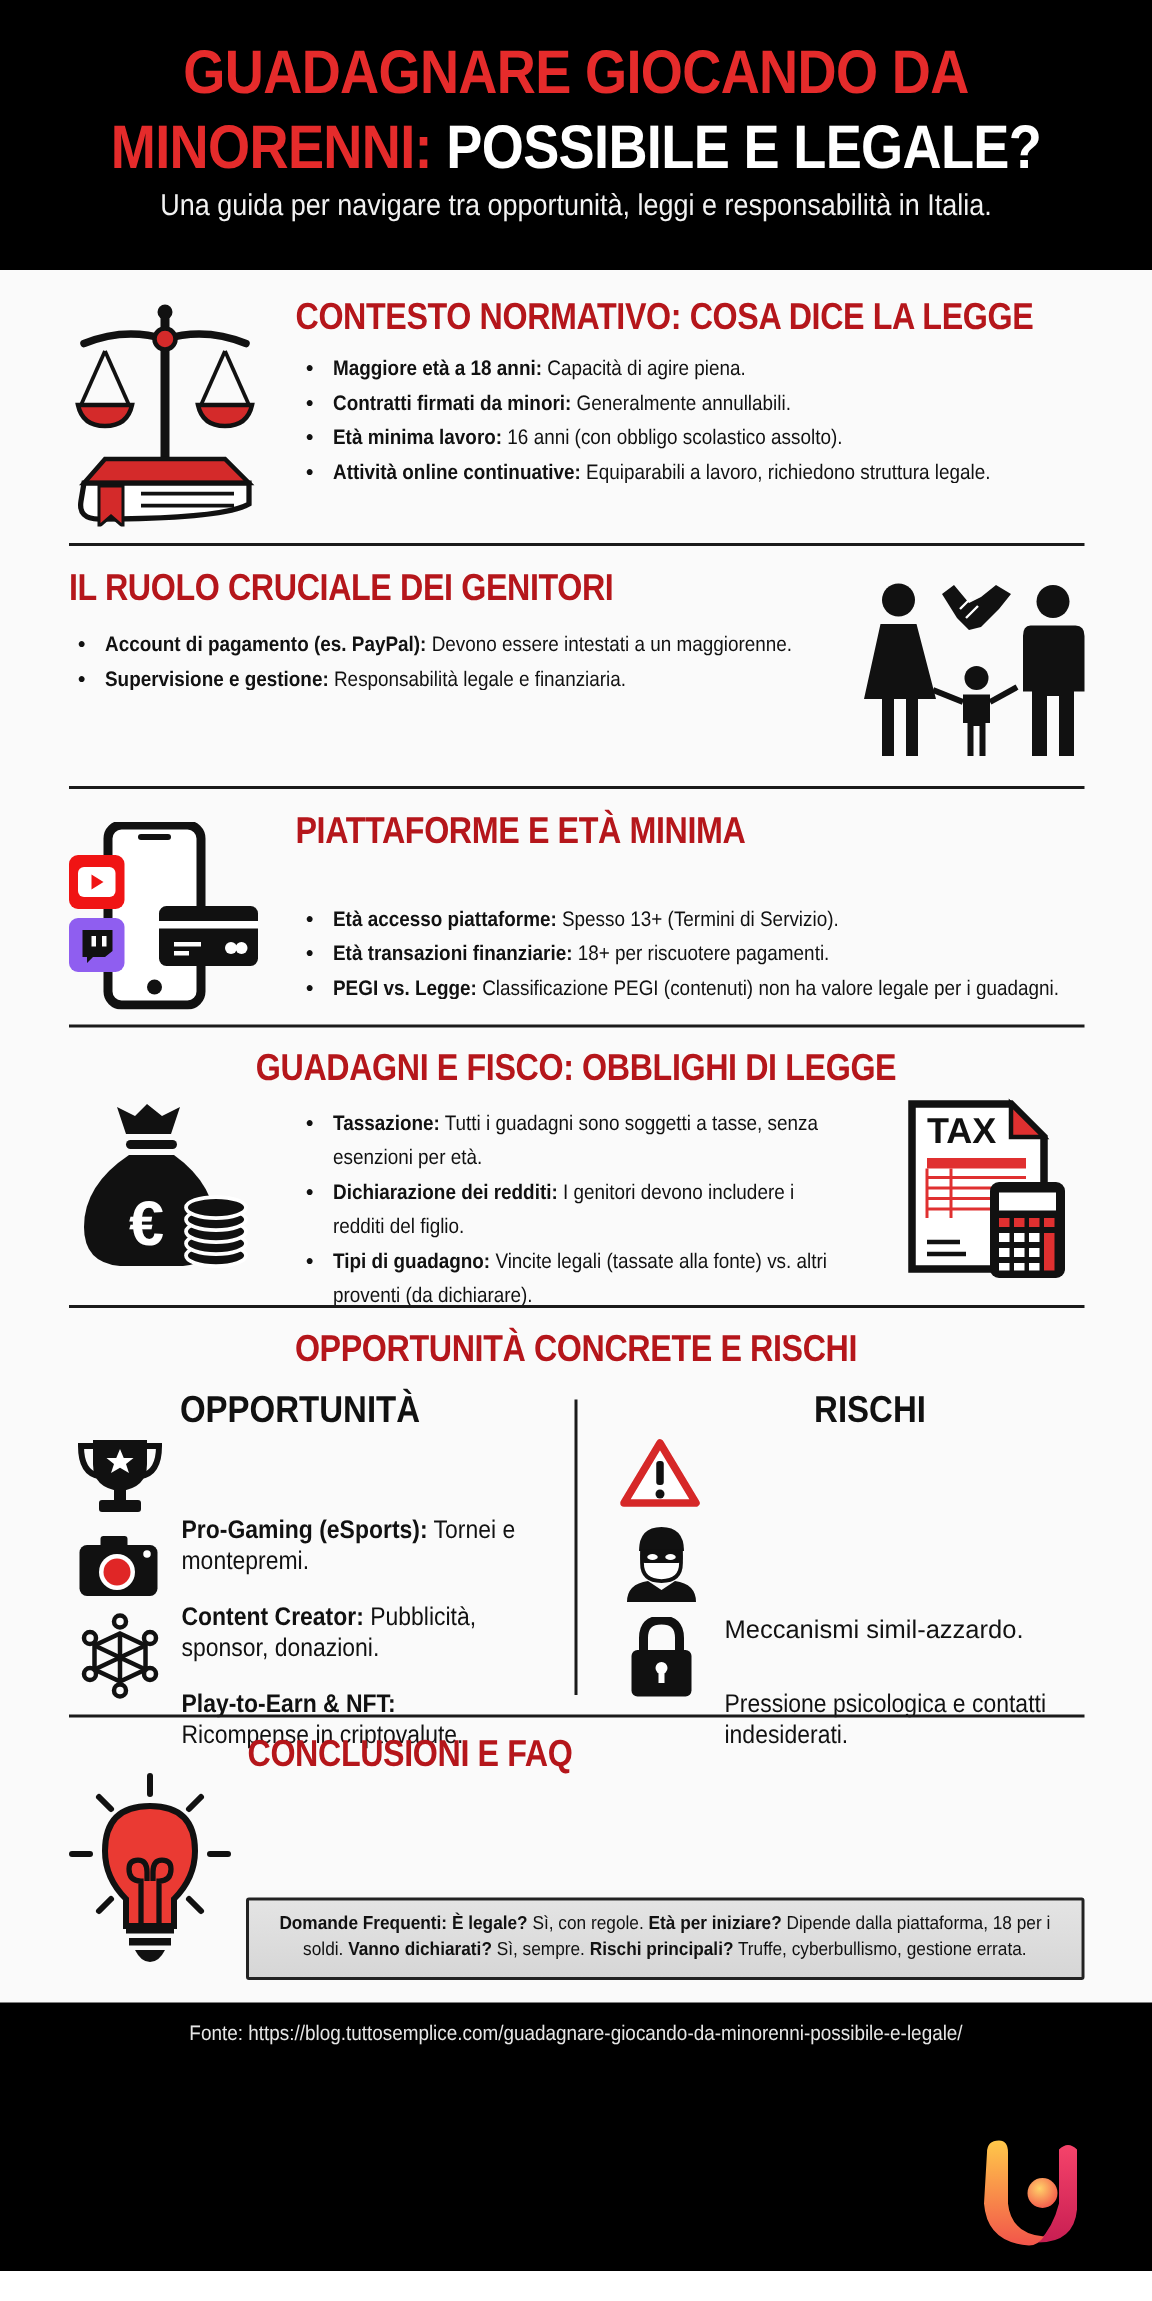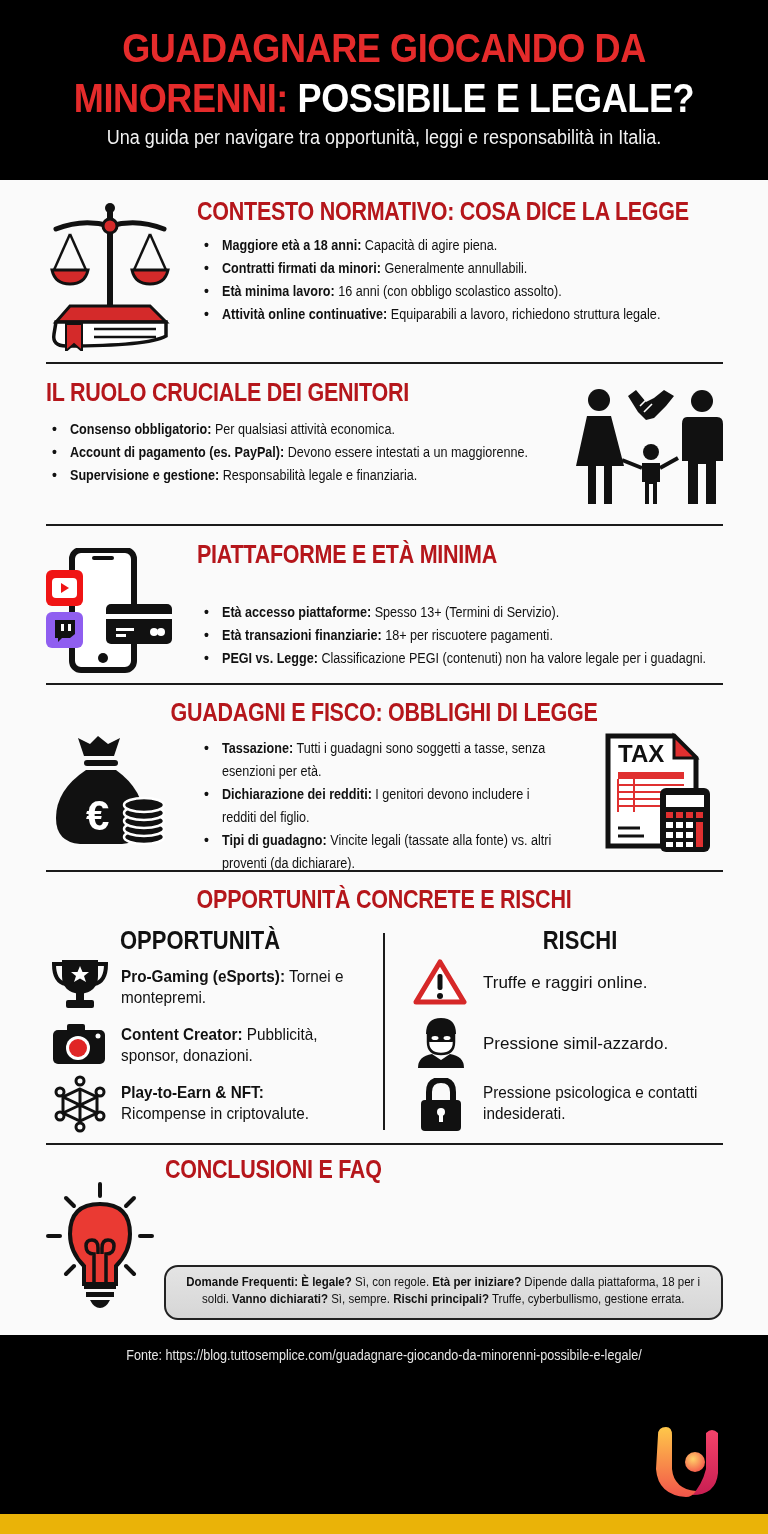--- a/index.html
+++ b/index.html
@@ -1,18 +1,18 @@
 <!DOCTYPE html>
 <html><head>
 <meta charset="utf-8">
 <style>
   * { box-sizing: border-box; margin: 0; padding: 0; }
   html, body { width: 768px; background: #000; }
   body { font-family: "Liberation Sans", "DejaVu Sans", sans-serif; color: #111; }
-  .page { width: 768px; height: 1534px; position: relative; overflow: hidden; background: #eab308; }
+  .page { width: 768px; height: 1534px; position: relative; overflow: hidden; background: #ffffff; }
 
   
   .header { position: absolute; left: 0; top: 0; width: 768px; height: 180px; background: #000; text-align: center; }
   .title { position: absolute; left: 0; width: 768px; font-weight: bold; font-size: 41px; letter-spacing: -0.5px; line-height: 48px; transform: scaleX(0.88); transform-origin: center; }
   .title.l1 { top: 24px; color: #e52b2b; }
   .title.l2 { top: 74px; }
   .title .red { color: #e52b2b; }
   .title .white { color: #ffffff; }
   .subtitle { position: absolute; left: 0; top: 126px; width: 768px; color: #f2f2f2; font-size: 20px; transform: scaleX(0.9); transform-origin: center; }
 
@@ -28,25 +28,25 @@
   ul.bullets li { position: relative; padding-left: 22px; font-size: 14px; line-height: 23px; color: #111; }
   ul.bullets li::before { content: "•"; position: absolute; left: 4px; top: 0; font-weight: bold; }
   .inner { display: inline-block; transform: scaleX(0.9); transform-origin: left center; width: 111%; }
   b { font-weight: bold; }
 
   .icon { position: absolute; }
 
   
   .col-head { position: absolute; font-weight: bold; font-size: 25px; color: #111; transform: scaleX(0.88); transform-origin: center; text-align: center; }
   .vline { position: absolute; left: 383px; top: 933px; width: 2px; height: 197px; background: #1a1a1a; }
-  .item-text { position: absolute; font-size: 17px; line-height: 21px; color: #111; }
+  .item-text { position: absolute; font-size: 17px; line-height: 21px; color: #111; margin-top: 43px; }
   .item-text .inner { width: 112%; }
 
   
-  .faq { position: absolute; left: 164px; top: 1265px; width: 559px; height: 55px; border: 2px solid #222; border-radius: 14px; background: linear-gradient(#e4e4e4, #d6d6d6); font-size: 12.5px; line-height: 17px; text-align: center; padding: 7px 6px; color: #111; }
+  .faq { position: absolute; left: 164px; top: 1265px; width: 559px; height: 55px; border: 2px solid #222; border-radius: 2px; background: linear-gradient(#e4e4e4, #d6d6d6); font-size: 12.5px; line-height: 17px; text-align: center; padding: 7px 6px; color: #111; }
   .faq .inner { transform: scaleX(0.92); transform-origin: center; width: 108%; margin-left: -4%; }
 
   
   .footer { position: absolute; left: 0; top: 1335px; width: 768px; height: 179px; background: #000; }
   .source { position: absolute; left: 0; top: 12px; width: 768px; text-align: center; color: #e6e6e6; font-size: 14px; transform: scaleX(0.9); transform-origin: center; }
   .logo { position: absolute; left: 650px; top: 90px; }
 </style>
 </head>
 <body>
 
@@ -85,21 +85,20 @@
   <ul class="bullets" style="left:200px;top:234px;width:520px">
     <li><span class="inner"><b>Maggiore età a 18 anni:</b><span> Capacità di agire piena.</span></span></li>
     <li><span class="inner"><b>Contratti firmati da minori:</b><span> Generalmente annullabili.</span></span></li>
     <li><span class="inner"><b>Età minima lavoro:</b><span> 16 anni (con obbligo scolastico assolto).</span></span></li>
     <li><span class="inner"><b>Attività online continuative:</b><span> Equiparabili a lavoro, richiedono struttura legale.</span></span></li>
   </ul>
   <div class="divider" style="top:362px"></div>
 
   <div class="sec-title" style="left:46px;top:378px">IL RUOLO CRUCIALE DEI GENITORI</div>
   <ul class="bullets" style="left:48px;top:418px;width:510px">
-    <li><span class="inner"><b>Consenso obbligatorio:</b><span> Per qualsiasi attività economica.</span></span></li>
     <li><span class="inner"><b>Account di pagamento (es. PayPal):</b><span> Devono essere intestati a un maggiorenne.</span></span></li>
     <li><span class="inner"><b>Supervisione e gestione:</b><span> Responsabilità legale e finanziaria.</span></span></li>
   </ul>
   <svg class="icon" style="left:574px;top:386px" width="152" height="120" viewBox="0 0 152 120">
     <circle cx="25" cy="14" r="11" fill="#111"></circle>
     <path d="M13 30 H37 L50 80 H38 V118 H30 V80 H22 V118 H14 V80 H2 Z" fill="#111"></path>
     <circle cx="128" cy="15" r="11" fill="#111"></circle>
     <path d="M113 31 H143 Q149 31 149 38 V75 H142 V118 H132 V78 H124 V118 H114 V75 H108 V38 Q108 31 113 31 Z" fill="#111"></path>
     <circle cx="77" cy="66" r="8" fill="#111"></circle>
     <path d="M68 77 H86 V96 H83 V118 H79 V98 H75 V118 H71 V96 H68 Z" fill="#111"></path>
@@ -230,31 +229,30 @@
         <circle cx="7" cy="17" r="4"></circle>
     </g>
   </svg>
   <div class="item-text" style="left:121px;top:1082px;width:250px"><span class="inner"><b>Play-to-Earn &amp; NFT:</b><br><span> Ricompense in criptovalute.</span></span></div>
 
   <svg class="icon" style="left:413px;top:958px" width="54" height="48" viewBox="0 0 54 48">
     <path d="M27 4 L51 44 H3 Z" fill="#fff" stroke="#d62828" stroke-width="5" stroke-linejoin="round"></path>
     <rect x="24.5" y="16" width="5" height="16" rx="2" fill="#111"></rect>
     <circle cx="27" cy="38" r="3" fill="#111"></circle>
   </svg>
-  <div class="item-text" style="left:483px;top:972px;width:230px">Truffe e raggiri online.</div>
 
   <svg class="icon" style="left:416px;top:1016px" width="50" height="52" viewBox="0 0 50 52">
     <path d="M10 18 Q10 2 25 2 Q40 2 40 18 Z" fill="#111"></path>
     <path d="M12 18 H38 V26 Q38 38 25 38 Q12 38 12 26 Z" fill="#fff" stroke="#111" stroke-width="2.5"></path>
     <rect x="11" y="18" width="28" height="8" rx="3" fill="#111"></rect>
     <ellipse cx="19" cy="22" rx="3.5" ry="2" fill="#fff"></ellipse>
     <ellipse cx="31" cy="22" rx="3.5" ry="2" fill="#fff"></ellipse>
     <path d="M2 52 Q2 40 16 38 L25 44 L34 38 Q48 40 48 52 Z" fill="#111"></path>
   </svg>
-  <div class="item-text" style="left:483px;top:1033px;width:230px">Pressione simil-azzardo.</div>
+  <div class="item-text" style="left:483px;top:1033px;width:230px">Meccanismi simil-azzardo.</div>
 
   <svg class="icon" style="left:419px;top:1078px" width="44" height="54" viewBox="0 0 44 54">
     <path d="M10 24 V14 Q10 2 22 2 Q34 2 34 14 V24" fill="none" stroke="#111" stroke-width="6"></path>
     <rect x="2" y="22" width="40" height="31" rx="4" fill="#111"></rect>
     <circle cx="22" cy="34" r="4" fill="#fff"></circle>
     <rect x="20" y="34" width="4" height="10" fill="#fff"></rect>
   </svg>
   <div class="item-text" style="left:483px;top:1082px;width:230px"><span class="inner">Pressione psicologica e contatti indesiderati.</span></div>
 
   <div class="divider" style="top:1143px"></div>

